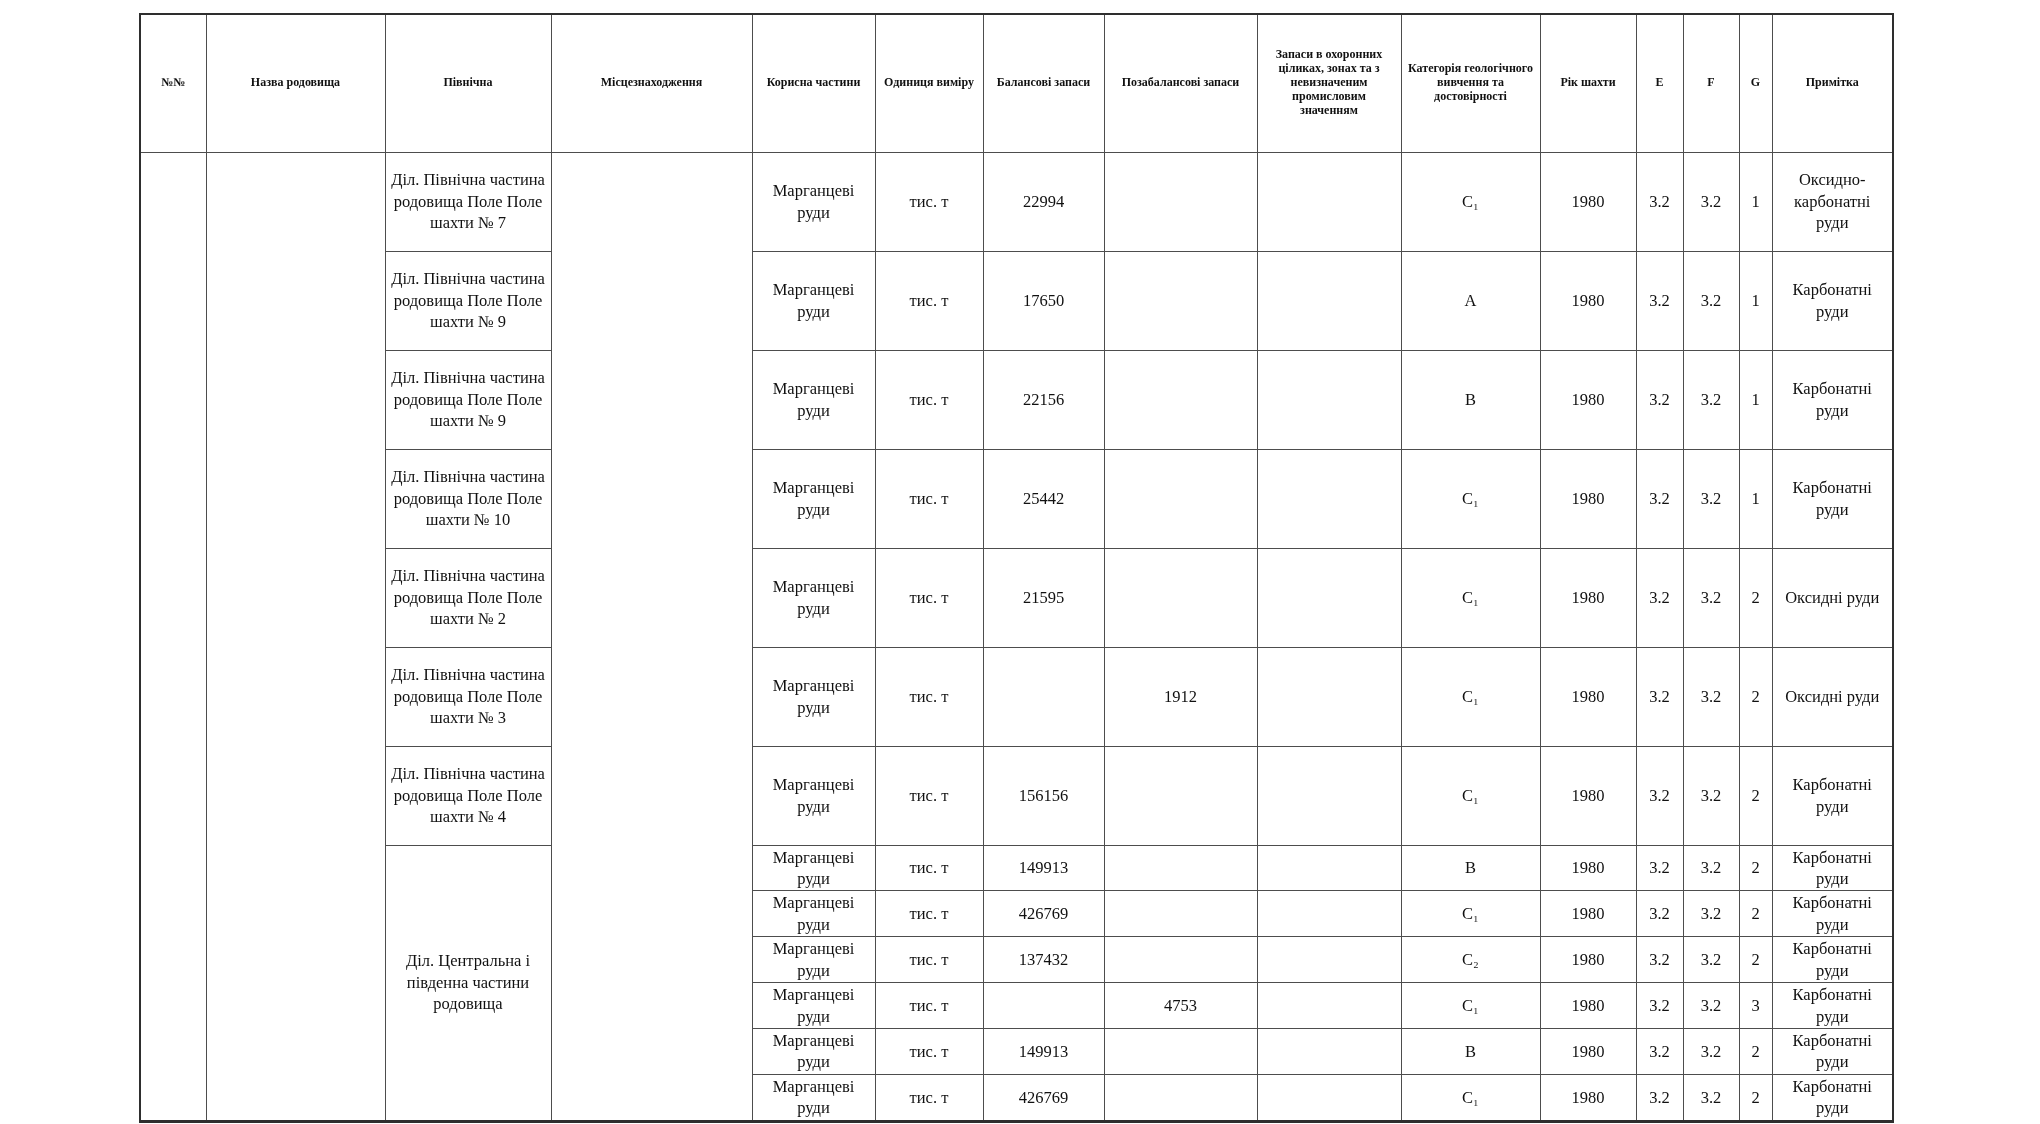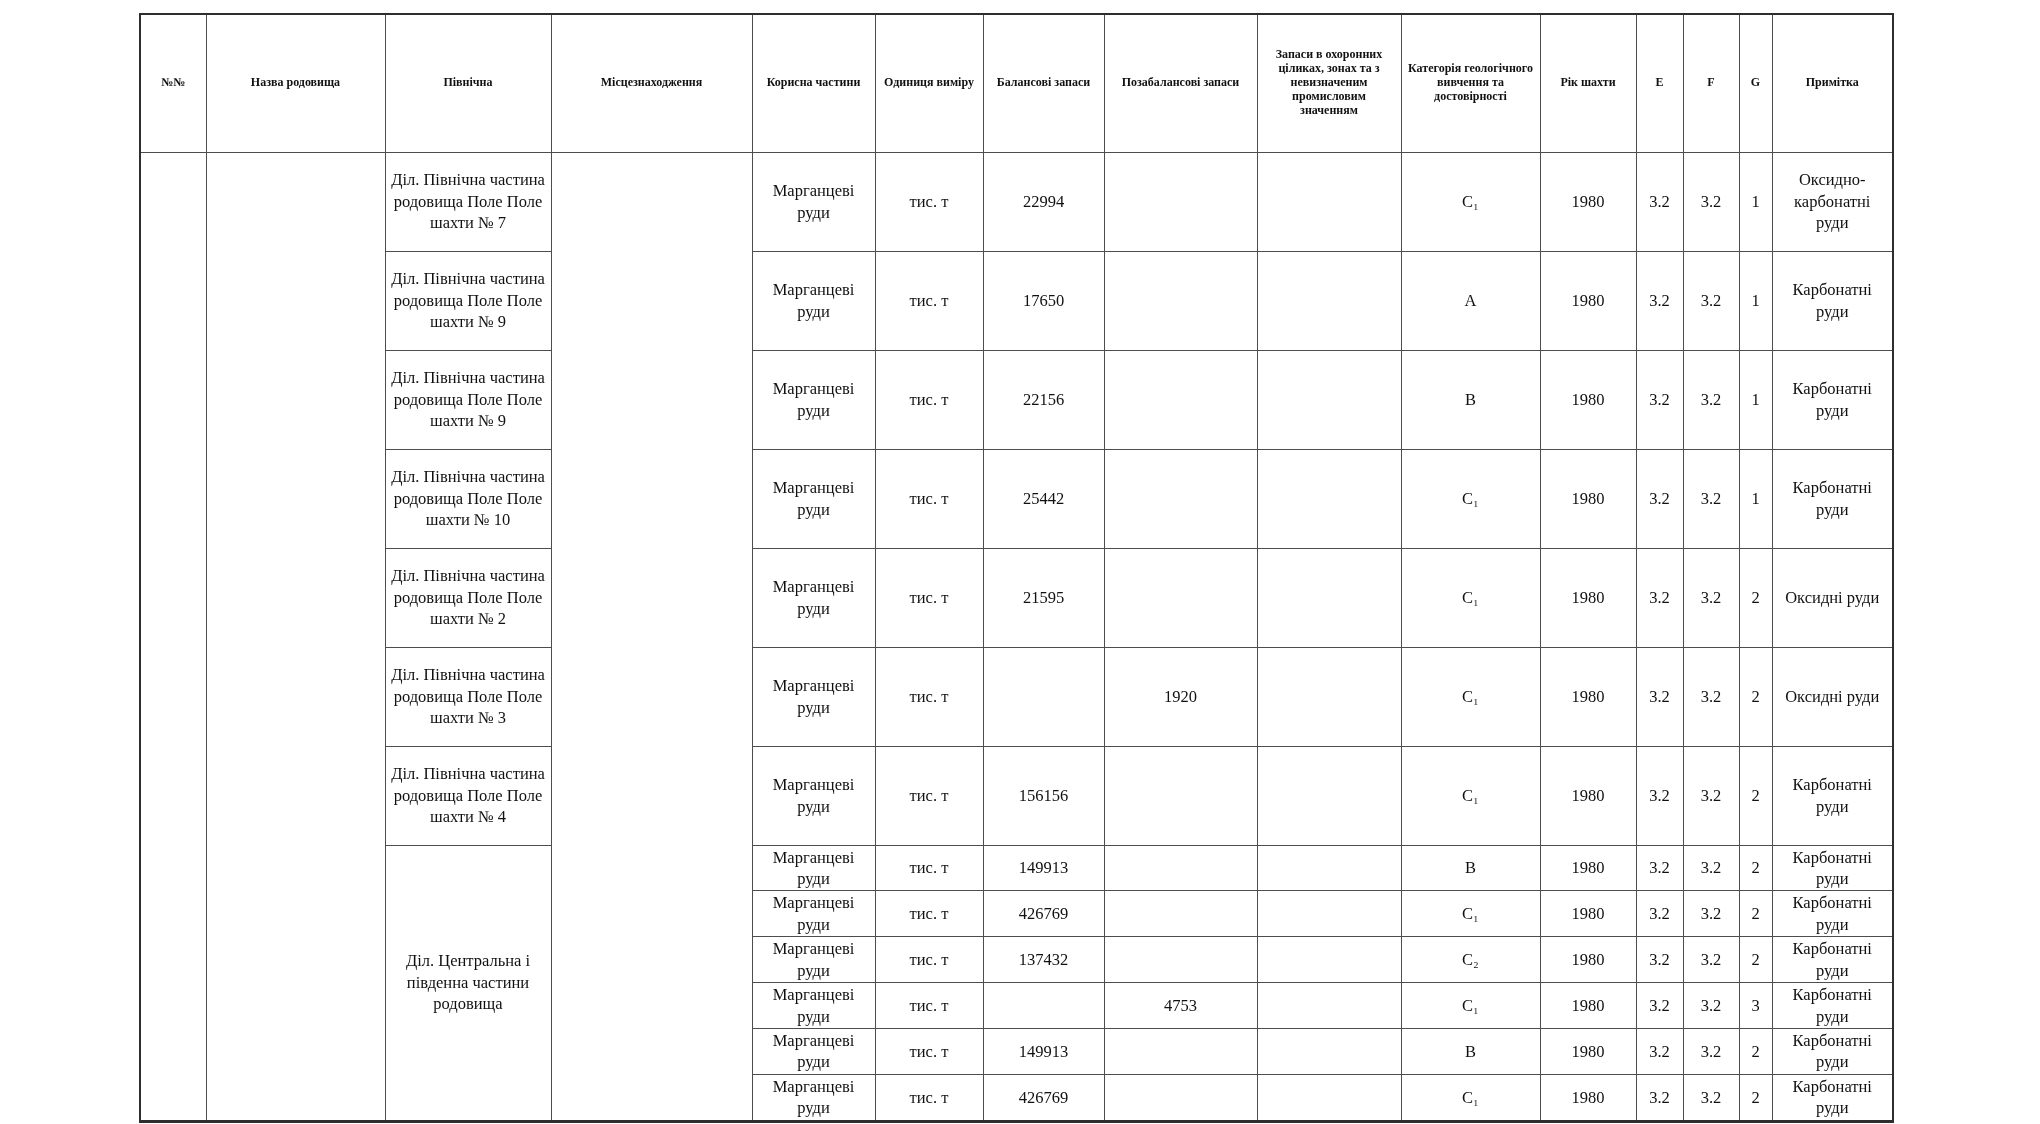--- a/index.html
+++ b/index.html
@@ -164,21 +164,21 @@
         <td class="efg">3.2</td>
         <td class="efg">3.2</td>
         <td class="efg">2</td>
         <td>Оксидні руди</td>
       </tr>
       <tr class="row-tall">
         <td>Діл. Північна частина родовища Поле Поле шахти № 3</td>
         <td>Марганцеві руди</td>
         <td>тис. т</td>
         <td></td>
-        <td>1920</td>
+        <td>1912</td>
         <td></td>
         <td>C₁</td>
         <td>1980</td>
         <td class="efg">3.2</td>
         <td class="efg">3.2</td>
         <td class="efg">2</td>
         <td>Оксидні руди</td>
       </tr>
       <tr class="row-tall">
         <td>Діл. Північна частина родовища Поле Поле шахти № 4</td>

